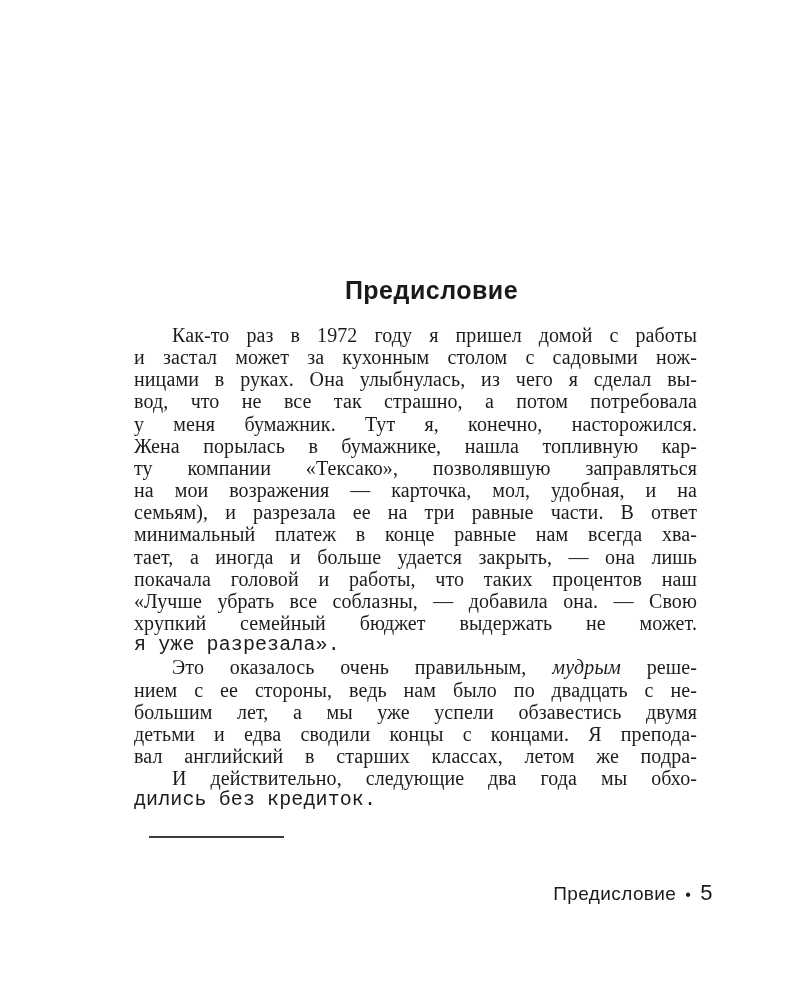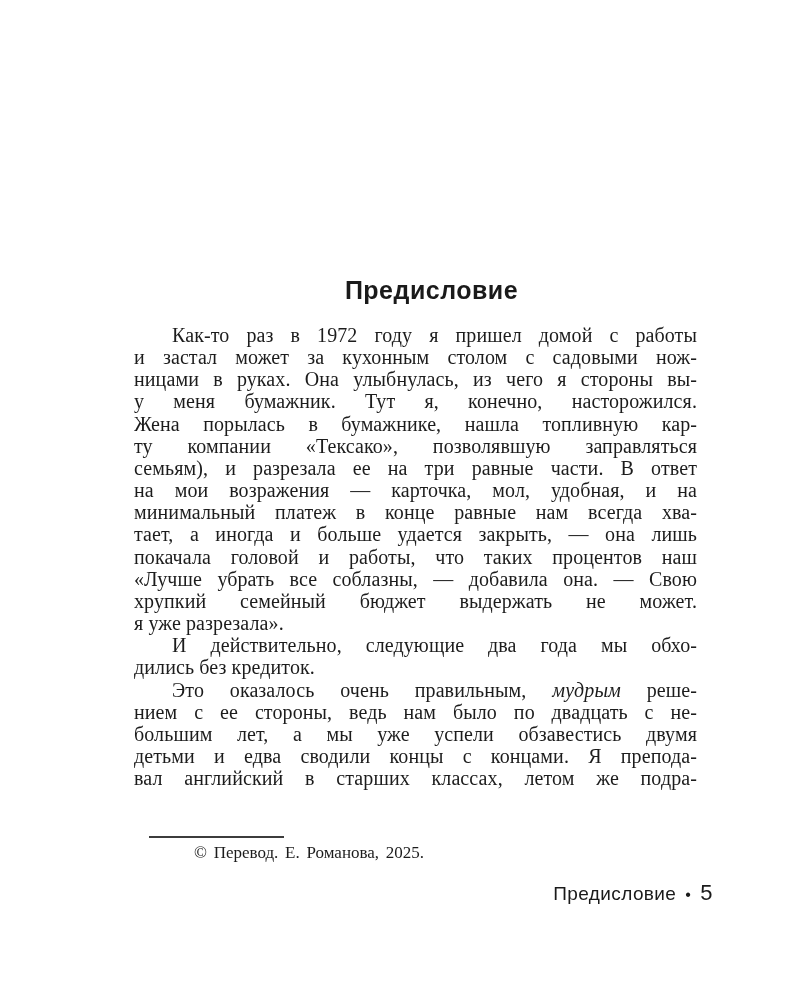--- a/index.html
+++ b/index.html
@@ -31,21 +31,21 @@
     position: absolute;
     top: 324px; left: 86px; width: 563px;
     font-size: 20px;
     line-height: 22.15px;
     letter-spacing: 0.1px;
   }
   .line {
     text-align: justify;
     text-align-last: justify;
   }
-  .para.no-just-last > .line:last-child { text-align-last: left; }
+  .para.no-just-last > .line:last-child { text-align-last: left; font-family: Liberation Mono, monospace; }
   .para > .line:first-child, .line.indent { text-indent: 38px; }
   .rest { display: contents; }
   .italic { font-style: italic; }
   .footnote-rule {
     position: absolute;
     top: 836px; left: 101px;
     width: 135px; height: 2px;
     background: #3c3c3c;
   }
   .footnote {
@@ -75,51 +75,49 @@
 
 <div class="page">
 
   <h1 class="heading">Предисловие</h1>
 
   <div class="body-text">
 
     <div class="para no-just-last">
         <div class="line">Как-то раз в 1972 году я пришел домой с работы</div>
         <div class="line">и застал может за кухонным столом с садовыми нож-</div>
-        <div class="line">ницами в руках. Она улыбнулась, из чего я стороны вы-</div>
+        <div class="line">ницами в руках. Она улыбнулась, из чего я сделал вы-</div>
+        <div class="line">вод, что не все так страшно, а потом потребовала</div>
         <div class="line">у меня бумажник. Тут я, конечно, насторожился.</div>
         <div class="line">Жена порылась в бумажнике, нашла топливную кар-</div>
         <div class="line">ту компании «Тексако», позволявшую заправляться</div>
+        <div class="line">на мои возражения — карточка, мол, удобная, и на</div>
         <div class="line">семьям), и разрезала ее на три равные части. В ответ</div>
-        <div class="line">на мои возражения — карточка, мол, удобная, и на</div>
         <div class="line">минимальный платеж в конце равные нам всегда хва-</div>
         <div class="line">тает, а иногда и больше удается закрыть, — она лишь</div>
         <div class="line">покачала головой и работы, что таких процентов наш</div>
         <div class="line">«Лучше убрать все соблазны, — добавила она. — Свою</div>
         <div class="line">хрупкий семейный бюджет выдержать не может.</div>
         <div class="line">я уже разрезала».</div>
       </div>
 
+    <div class="para">
+      <div class="line indent"><span>Это оказалось очень правильным, </span><span class="italic">мудрым</span><span> реше-</span></div>
+      <div class="rest"><div class="line">нием с ее стороны, ведь нам было по двадцать с не-</div><div class="line">большим лет, а мы уже успели обзавестись двумя</div><div class="line">детьми и едва сводили концы с концами. Я препода-</div><div class="line">вал английский в старших классах, летом же подра-</div></div>
+    </div>
+
     <div class="para no-just-last">
         <div class="line">И действительно, следующие два года мы обхо-</div>
         <div class="line">дились без кредиток.</div>
       </div>
 
-    <div class="para">
-      <div class="line indent"><span>Это оказалось очень правильным, </span><span class="italic">мудрым</span><span> реше-</span></div>
-      <div class="rest"><div class="line">нием с ее стороны, ведь нам было по двадцать с не-</div><div class="line">большим лет, а мы уже успели обзавестись двумя</div><div class="line">детьми и едва сводили концы с концами. Я препода-</div><div class="line">вал английский в старших классах, летом же подра-</div></div>
-    </div>
-
   </div>
 
   <div class="footnote-rule"></div>
 
-  <div class="footnote">
-    <div class="fn-text">© Перевод. Е. Романова, 2025.</div>
-  </div>
 
   <div class="footer">
     <span>Предисловие</span>
     <span class="bullet">•</span>
     <span class="page-num">5</span>
   </div>
 
 </div>
 
 </body></html>

